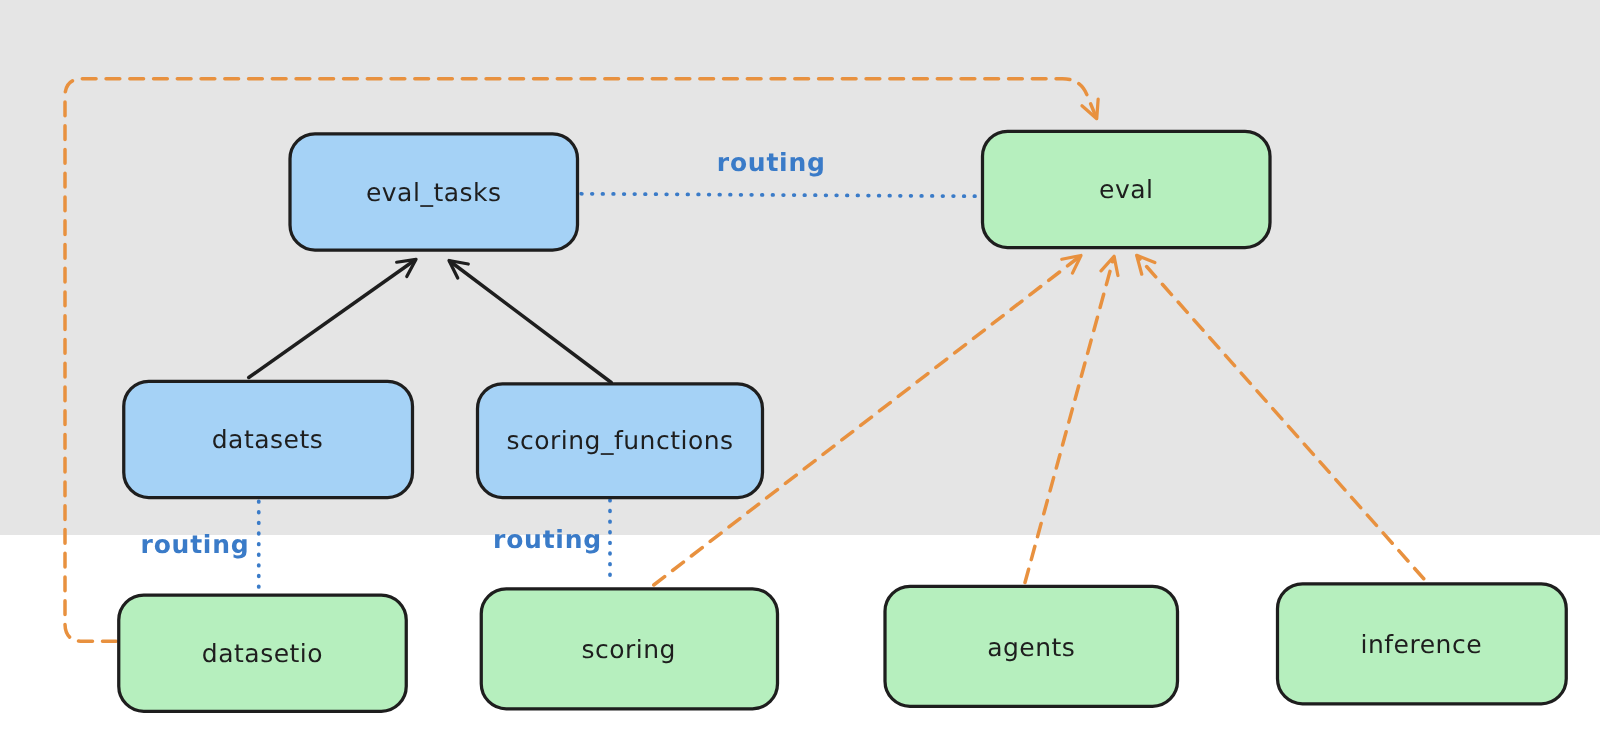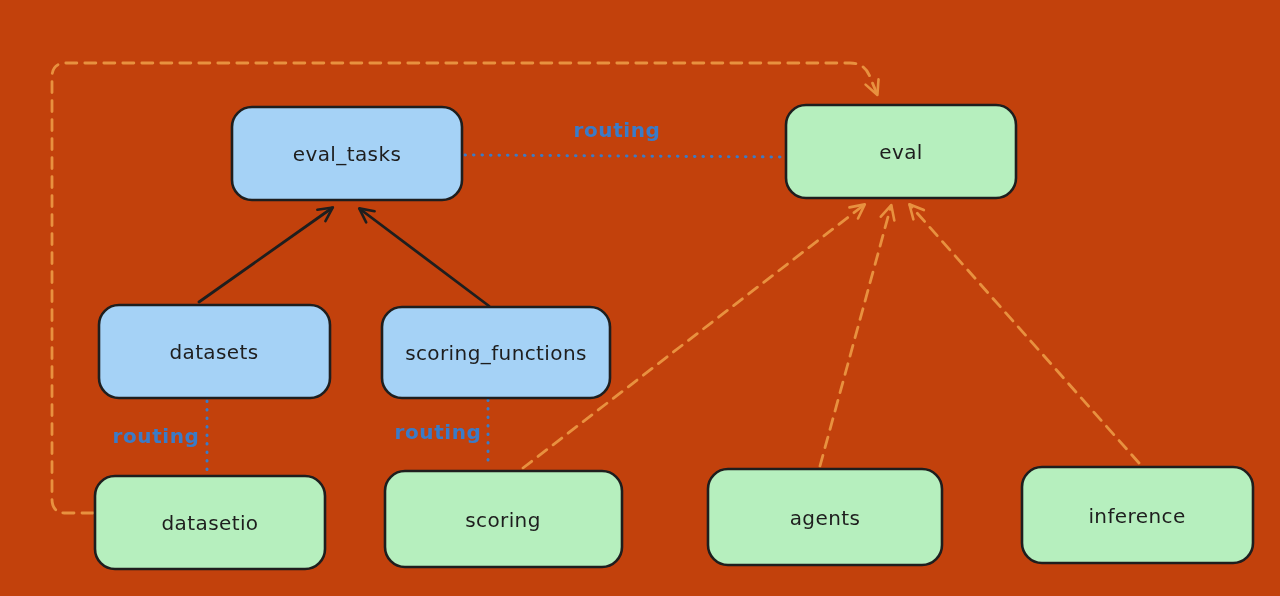--- a/index.html
+++ b/index.html
@@ -7,22 +7,22 @@
     padding: 0;
     background: #ffffff;
     width: 1280px;
     height: 596px;
     overflow: hidden;
     font-family: "DejaVu Sans", sans-serif;
   }
   .canvas-wrap {
     position: relative;
     width: 1280px;
-    height: 596px;
-    background: #c2410c;
+    height: 428px;
+    background: #e5e5e5;
   }
   svg { display: block; }
   .node-rect {
     stroke: #1e1e1e;
     stroke-width: 2.6;
   }
   .node-label {
     font-family: "DejaVu Sans", sans-serif;
     font-size: 20px;
     fill: #1e1e1e;

